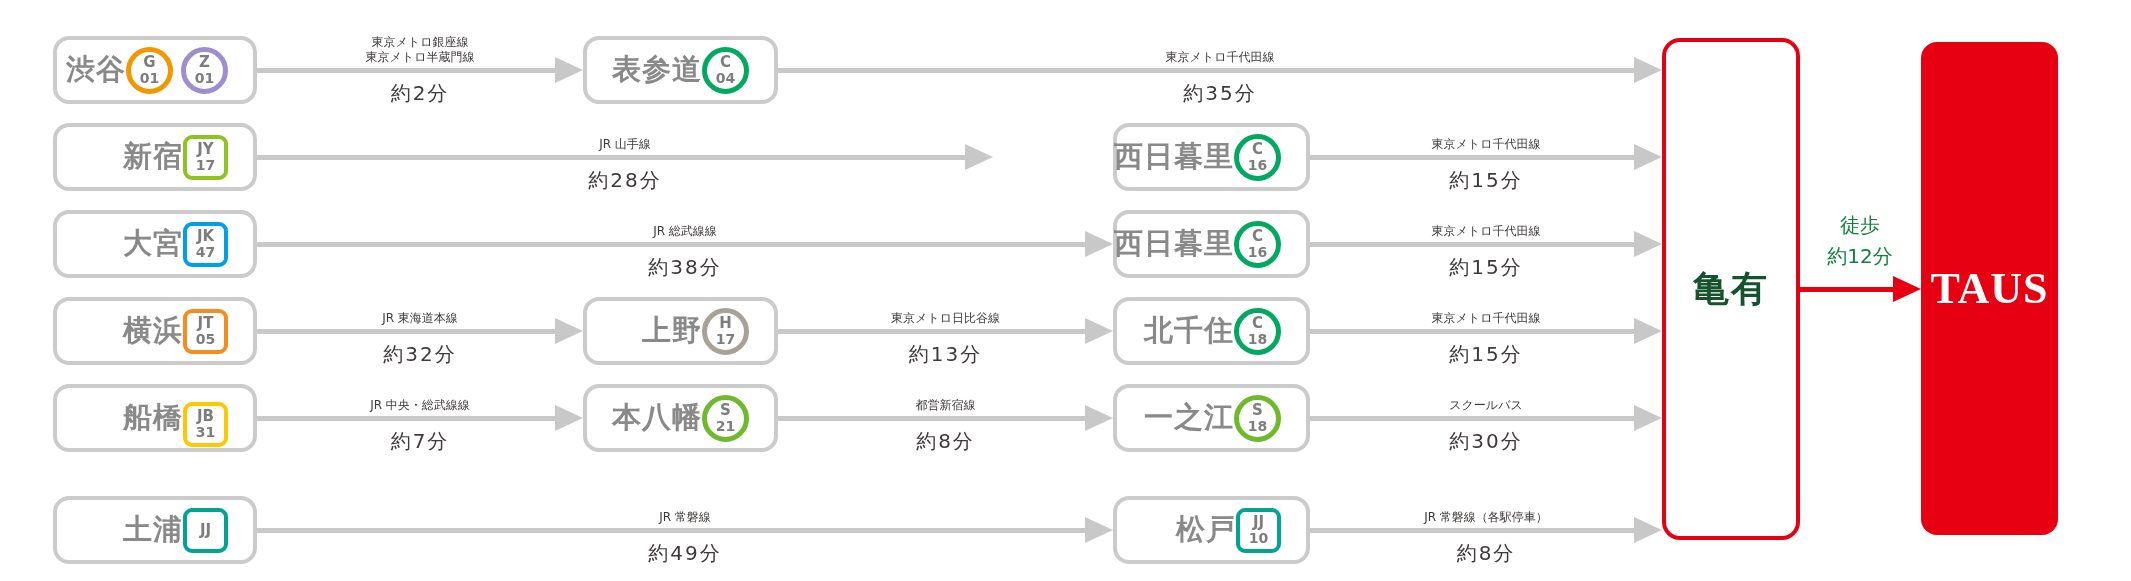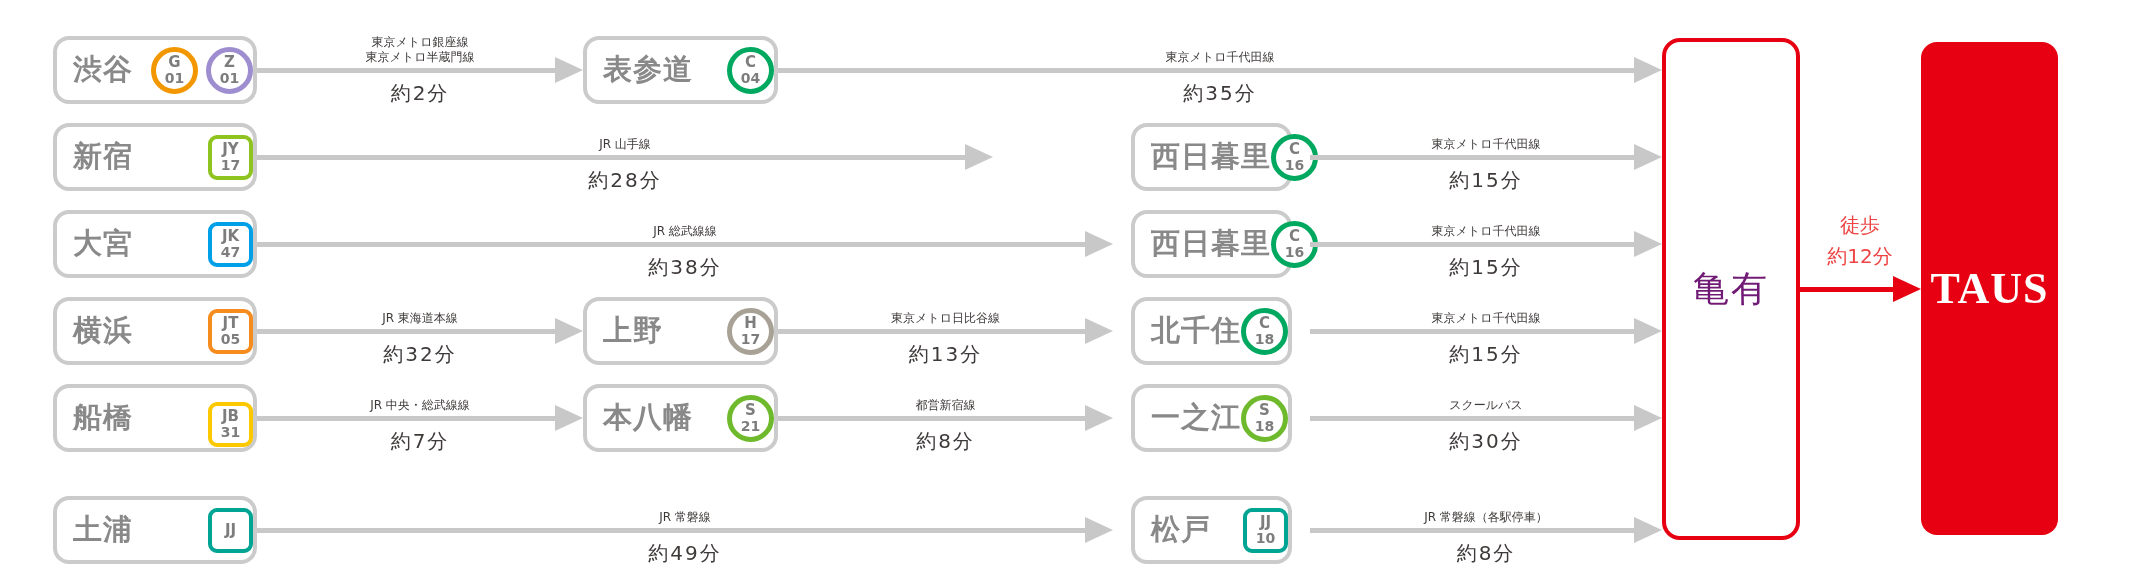--- a/index.html
+++ b/index.html
@@ -3,24 +3,24 @@
 <meta charset="utf-8">
 <style>
   html,body{margin:0;padding:0;background:#fff;}
   body{font-family:"DejaVu Sans","Liberation Sans",sans-serif;}
   #canvas{position:relative;width:2131px;height:581px;background:#fff;overflow:hidden;}
 
   .row{position:absolute;left:0;width:100%;height:68px;}
 
   .station{position:absolute;top:0;height:68px;background:#fff;border:4px solid #cbcbcc;
     border-radius:16px;box-sizing:border-box;display:flex;align-items:center;
-    justify-content:space-between;padding:0 0 0 16px;}
+    justify-content:flex-end;padding:0 25px 0 16px;}
   .col-a{left:53px;width:204px;}
   .col-b{left:583px;width:195px;}
-  .col-c{left:1113px;width:161px;margin-left:18px;}
+  .col-c{left:1113px;width:197px;}
   .st-name{font-size:29px;font-weight:bold;color:#898989;letter-spacing:1px;white-space:nowrap;}
   .badges{display:flex;gap:8px;align-items:center;}
   .badge{box-sizing:border-box;display:flex;flex-direction:column;align-items:center;
     justify-content:center;background:#fff;color:#7d7d7d;font-weight:bold;line-height:1;flex:0 0 auto;}
   .badge.circle{width:47px;height:47px;border:5px solid #999;border-radius:50%;}
   .badge.square{width:45px;height:45px;border:4px solid #1d4ed8;border-radius:9px;}
   .b-letter{font-size:15px;}
   .b-number{font-size:14px;margin-top:1px;}
 
   .seg{position:absolute;top:0;height:68px;}
@@ -28,31 +28,31 @@
   .seg-head{position:absolute;right:0;top:21px;width:0;height:0;
     border-top:13px solid transparent;border-bottom:13px solid transparent;border-left:28px solid #c8c8c9;}
   .seg-label{position:absolute;left:-70px;right:-70px;bottom:38px;text-align:center;
     font-size:12px;color:#3e3a39;line-height:1.3;white-space:nowrap;}
   .seg-time{position:absolute;left:-70px;right:-70px;top:44px;text-align:center;
     font-size:20px;color:#3e3a39;letter-spacing:2px;white-space:nowrap;}
 
   .kameari{position:absolute;left:1662px;top:38px;width:138px;height:502px;box-sizing:border-box;
     border:4px solid #e60012;border-radius:18px;background:#fff;
     display:flex;align-items:center;justify-content:center;}
-  .kameari .dest-name{font-size:36px;font-weight:normal;color:#701a75;letter-spacing:2px;}
+  .kameari .dest-name{font-size:36px;font-weight:bold;color:#14532d;letter-spacing:2px;}
 
   .taus{position:absolute;left:1921px;top:42px;width:137px;height:493px;background:#e60012;
     border-radius:16px;display:flex;align-items:center;justify-content:center;font-family:Liberation Serif, serif;}
   .taus .school-name{color:#fff;font-size:44px;font-weight:bold;letter-spacing:1px;}
 
   .walk-line{position:absolute;left:1800px;top:287px;width:94px;height:5px;background:#e60012;}
   .walk-head{position:absolute;left:1893px;top:276px;width:0;height:0;
     border-top:13px solid transparent;border-bottom:13px solid transparent;border-left:28px solid #e60012;}
   .walk-label{position:absolute;left:1785px;top:210px;width:150px;text-align:center;
-    font-size:20px;color:#ef4444;line-height:1.55;}
+    font-size:20px;color:#15803d;line-height:1.55;}
 </style>
 </head>
 <body>
 
 <div id="canvas">
 
   <div class="row" style="top:36px">
     <div class="station col-a">
       <span class="st-name">渋谷</span>
       <span class="badges">

